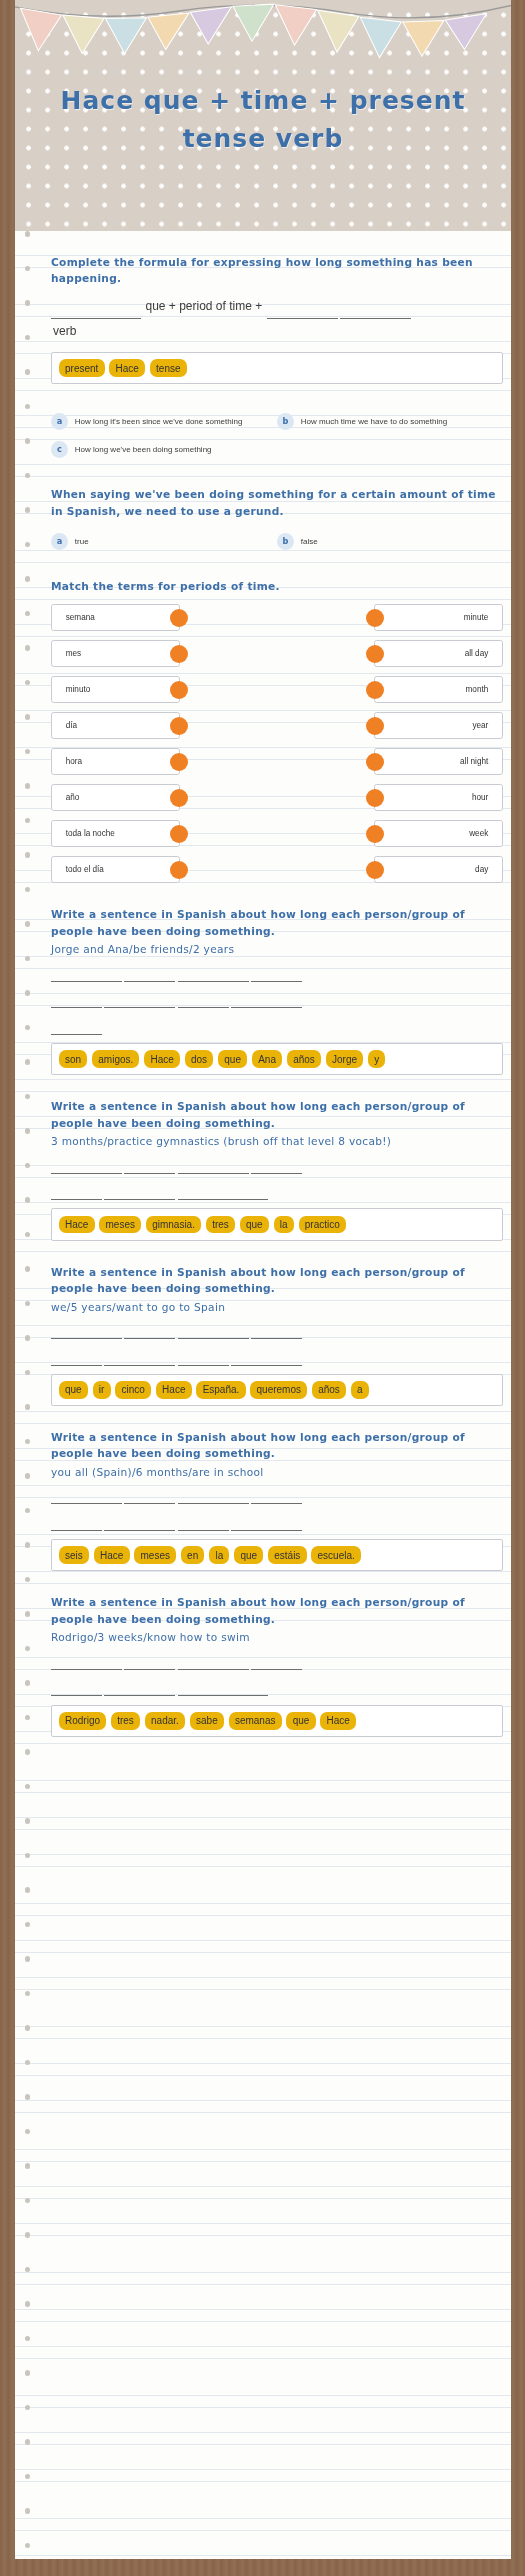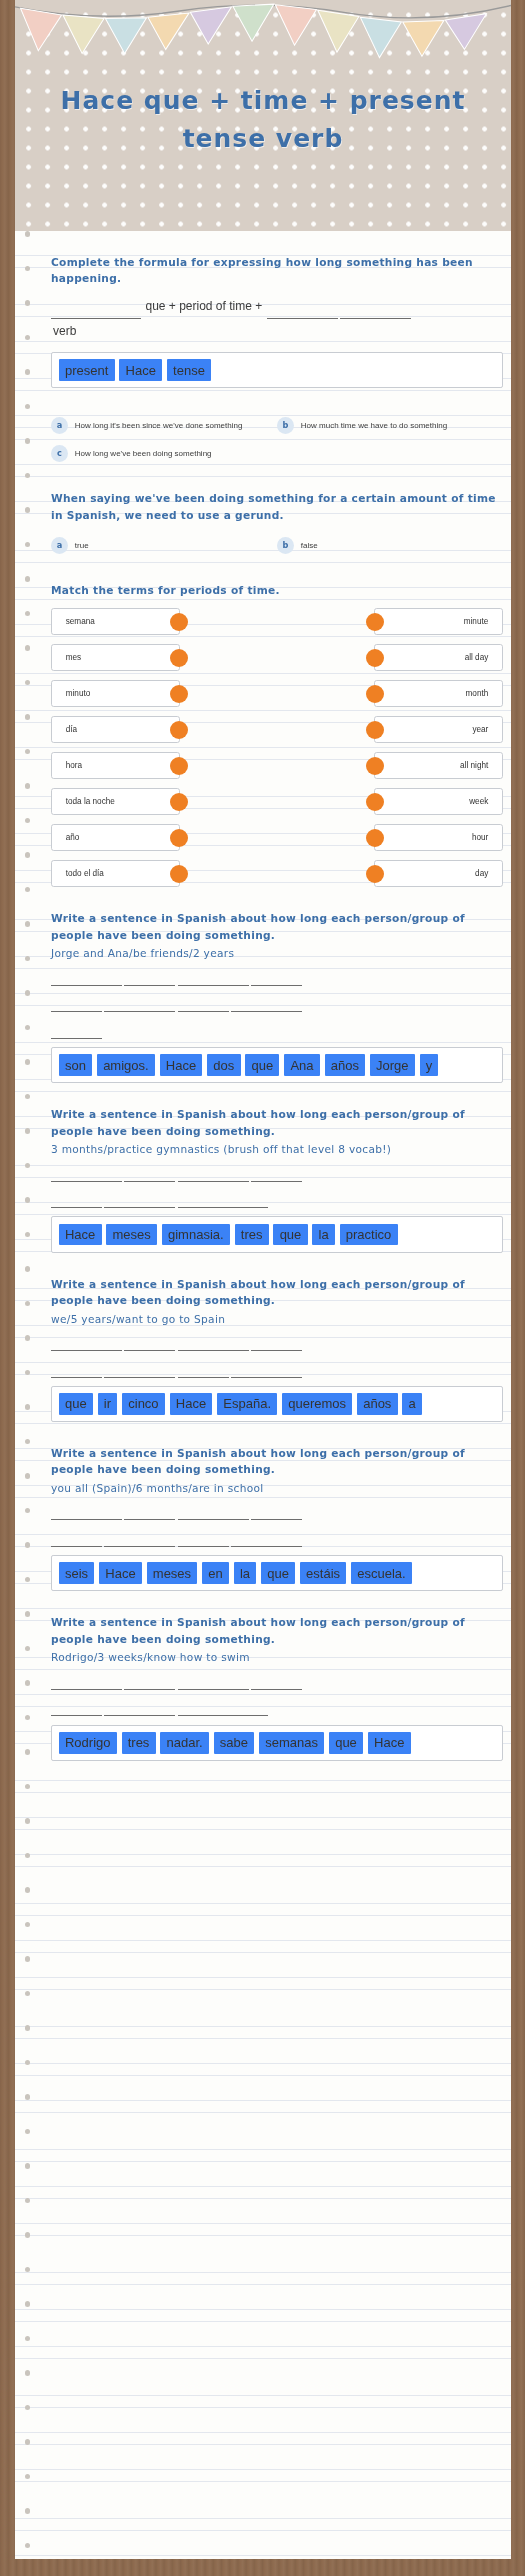--- a/index.html
+++ b/index.html
@@ -143,23 +143,23 @@
     border: 0.7px solid #c8ccd2;
     border-radius: 2.1px;
     background: #ffffff;
     padding: 6.2px 6.8px;
     margin-top: 8.2px;
     display: flex;
     flex-wrap: wrap;
     gap: 4.8px;
   }
   .chip {
-    background: #3b82f6;
-    border-radius: 1px;
-    font-size: 13px;
+    background: #eab308;
+    border-radius: 7px;
+    font-size: 10px;
     color: #333;
     padding: 3.4px 6.2px;
     white-space: nowrap;
   }
 
   
   .mc-grid {
     display: flex;
     flex-wrap: wrap;
     margin-top: 8.2px;
@@ -450,37 +450,37 @@
             <div class="dot on-right"></div>
           </div>
           <div class="match-card right">
             <div class="dot on-left"></div>
             <span>all night</span>
           </div>
         </div>
 
         <div class="match-row">
           <div class="match-card left">
+            <span>año</span>
+            <div class="dot on-right"></div>
+          </div>
+          <div class="match-card right">
+            <div class="dot on-left"></div>
+            <span>hour</span>
+          </div>
+        </div>
+
+        <div class="match-row">
+          <div class="match-card left">
             <span>toda la noche</span>
             <div class="dot on-right"></div>
           </div>
           <div class="match-card right">
             <div class="dot on-left"></div>
             <span>week</span>
-          </div>
-        </div>
-
-        <div class="match-row">
-          <div class="match-card left">
-            <span>año</span>
-            <div class="dot on-right"></div>
-          </div>
-          <div class="match-card right">
-            <div class="dot on-left"></div>
-            <span>hour</span>
           </div>
         </div>
 
         <div class="match-row">
           <div class="match-card left">
             <span>todo el día</span>
             <div class="dot on-right"></div>
           </div>
           <div class="match-card right">
             <div class="dot on-left"></div>

